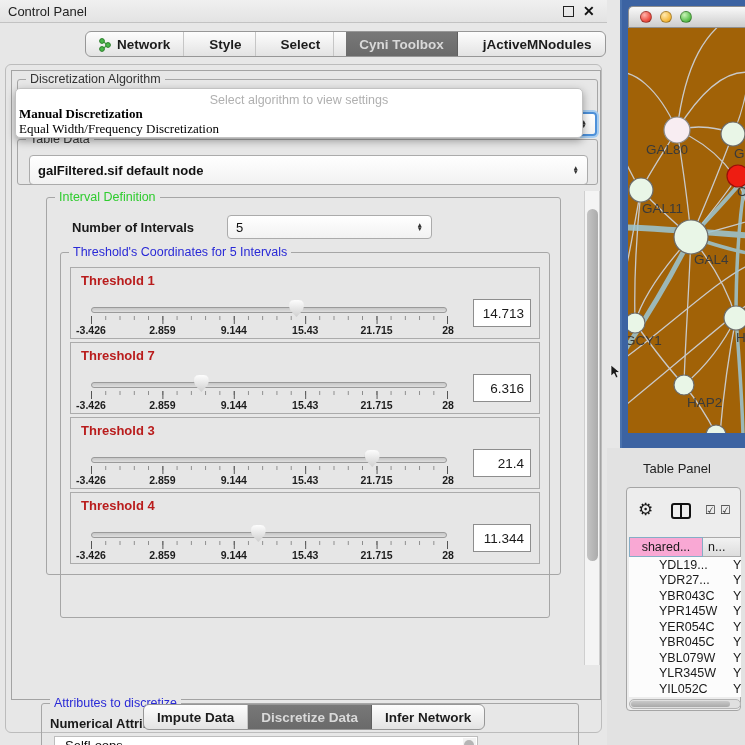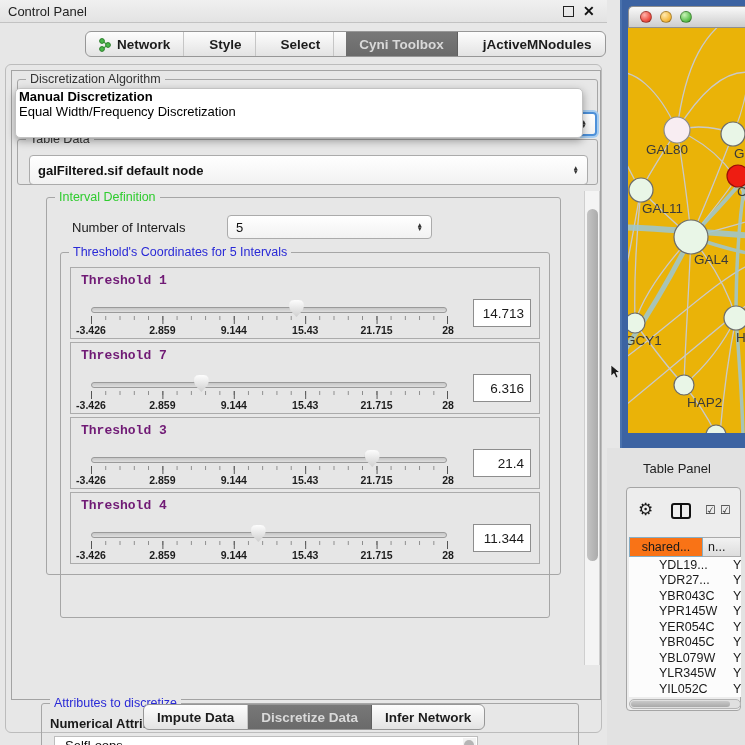--- a/index.html
+++ b/index.html
@@ -32,39 +32,39 @@
   .gtitle.dark { color:#333; }
 
   .combo { position:absolute; background:linear-gradient(#ffffff,#f2f2f2); border:1px solid #ababab; border-radius:4px; display:flex; align-items:center; padding:0 8px; font-size:13px; color:#111; }
   .combo .spin { margin-left:auto; display:flex; flex-direction:column; line-height:4.5px; font-size:6.5px; color:#333; padding-left:6px; }
 
   
   #algo-group { left:5px; top:8px; width:581px; height:52px; }
   #algo-combo { left:13px; top:32px; width:566px; height:24px; border:2px solid #4d90d9; box-shadow:0 0 0 2px #a7cdf0; }
   #algo-popup { left:3px; top:17px; width:568px; height:50px; background:#fff; border:1px solid #c2c2c2; border-radius:5px; box-shadow:0 3px 8px rgba(0,0,0,.35); z-index:20; overflow:hidden; }
   #algo-popup .ph { text-align:center; color:#b0b0b0; font-size:12.5px; padding-top:4px; height:17px; }
-  #algo-popup .item { font-size:13px; color:#000; padding-left:3px; height:15px; line-height:15px; }
+  #algo-popup .item { font-size:13px; color:#000; padding-left:3px; height:15px; line-height:15px;font-family:Liberation Serif, serif; }
   #algo-popup .item.b { font-weight:bold; }
 
   
   #td-group { left:5px; top:68px; width:581px; height:46px; }
   #td-combo { left:11px; top:15px; width:559px; height:30px;font-weight:bold; }
 
   
   #scrollpane { left:5px; top:120px; width:585px; height:474px; }
   .vscroll { position:absolute; background:#f4f4f4; border-left:1px solid #cfcfcf; border-right:1px solid #cfcfcf; }
   .vthumb { position:absolute; left:2px; width:11px; border-radius:6px; background:linear-gradient(to right,#c4c4c4,#ababab); }
 
   #interval-group { left:29px; top:6px; width:515px; height:378px; }
-  #noi-label { left:25px; top:22px; font-weight:normal; font-size:13px; }
+  #noi-label { left:25px; top:22px; font-weight:bold; font-size:13px; }
   #noi-combo { left:180px; top:17px; width:205px; height:24px; }
   #thr-group { left:13px; top:54px; width:490px; height:366px; }
 
   .thr { position:absolute; left:9px; width:470px; height:72px; background:#e6e6e6; border:1px solid #ababab; }
-  .thr-title { position:absolute; left:10px; top:5px; font-weight:bold; font-size:13px; color:#701a75;font-family:Liberation Mono, monospace; }
+  .thr-title { position:absolute; left:10px; top:5px; font-weight:bold; font-size:13px; color:#b91c1c; }
   .track { position:absolute; left:20px; top:39px; width:356px; height:6px; border-radius:3px; background:linear-gradient(#c6c6c6,#dedede); border:1px solid #9a9a9a; }
   .thumb { position:absolute; top:32px; width:15px; height:17px; background:linear-gradient(#fdfdfd,#cfcfcf); clip-path:polygon(50% 100%, 10% 62%, 0 38%, 3% 16%, 16% 3%, 36% 0, 64% 0, 84% 3%, 97% 16%, 100% 38%, 90% 62%); filter:drop-shadow(0 0 1px #7d7d7d); }
   .ticks-minor { position:absolute; left:20px; top:48px; width:357px; height:4px; background-image:linear-gradient(to right,#8a8a8a 1px,transparent 1px); background-size:calc(100%/25) 100%; }
   .ticks-minor::after, .ticks-major::after { content:""; position:absolute; right:0; top:0; bottom:0; width:1px; background:#555; }
   .ticks-major { position:absolute; left:20px; top:48px; width:357px; height:8px; background-image:linear-gradient(to right,#555 1px,transparent 1px); background-size:calc(100%/5) 100%; }
   .slabels { position:absolute; left:20px; top:56px; width:357px; height:12px; }
   .slbl { position:absolute; transform:translateX(-50%); font-size:10.5px; font-weight:bold; color:#1c1c1c; white-space:nowrap; }
   .valbox { position:absolute; right:8px; top:31px; width:58px; height:28px; background:#fff; border:1px solid #8d8d8d; display:flex; align-items:center; justify-content:flex-end; padding-right:6px; font-size:13.5px; }
 
   
@@ -75,33 +75,33 @@
   #attr-vscroll { position:absolute; right:1px; top:1px; width:13px; height:44px; background:#f2f2f2; }
   #attr-vthumb { position:absolute; left:1px; top:2px; width:10px; height:38px; border-radius:5px; background:#b5b5b5; }
 
   
   #blue-frame { left:620px; top:0; width:125px; height:448px; background:linear-gradient(to right,#4a72ad 0 2px,#3c63a2 2px); }
   #net-titlebar { left:628px; top:6px; width:117px; height:22px; background:linear-gradient(#f9f9f9,#cdcdcd); border:1px solid #8f8f8f; border-right:none; border-radius:5px 0 0 0; display:flex; align-items:center; }
   .light { width:12px; height:12px; border-radius:50%; margin-left:8px; border:1px solid rgba(0,0,0,.3); }
   #light-red { background:radial-gradient(circle at 35% 30%, #ffb3ab, #ed4c40 65%, #c0392b); margin-left:11px; }
   #light-yellow { background:radial-gradient(circle at 35% 30%, #ffe9b0, #f5b93e 65%, #d99a1c); }
   #light-green { background:radial-gradient(circle at 35% 30%, #c9f4b8, #5dc04e 65%, #3e9e33); }
-  #net-canvas { left:628px; top:28px; width:117px; height:405px; background:#eab308; overflow:hidden; }
+  #net-canvas { left:628px; top:28px; width:117px; height:405px; background:#a16207; overflow:hidden; }
 
   
   #tp-section { left:607px; top:448px; width:138px; height:297px; background:#e2e2e2; }
   #tp-title { left:28px; top:13px; font-size:13px; color:#222;margin-left:8px; }
   #tp-panel { left:19px; top:39px; width:115px; height:224px; background:#ededed; border:1px solid #a5a5a5; border-radius:4px; }
   #tp-gear { left:11px; top:11px; font-size:17px; color:#1a1a1a; }
   #tp-cols { left:44px; top:15px; width:20px; height:16px; border:2px solid #111; border-radius:3px; }
   #tp-cols::after { content:""; position:absolute; left:7px; top:0; width:2px; height:12px; background:#111; }
   .tp-check { position:absolute; top:15px; font-size:12px; color:#2a2a2a; }
   #tp-check1 { left:78px; } #tp-check2 { left:93px; }
   #tp-header { left:2px; top:49px; width:112px; height:20px; display:flex; }
-  #tp-col1 { width:74px; background:#f97316; border:1px solid #85aec6; font-size:12.5px; display:flex; align-items:center; justify-content:center; }
+  #tp-col1 { width:74px; background:#f9a8d4; border:1px solid #85aec6; font-size:12.5px; display:flex; align-items:center; justify-content:center; }
   #tp-col2 { flex:1; background:linear-gradient(#f2f2f2,#dddddd); border:1px solid #aaa; border-left:none; font-size:12.5px; display:flex; align-items:center; padding-left:5px; white-space:nowrap; overflow:hidden; }
   #tp-rows { left:2px; top:69px; width:112px; height:140px; background:#fcfcfc; overflow:hidden; }
   .tp-row { display:flex; height:15.5px; align-items:center; font-size:12.5px; white-space:nowrap;margin-left:24px; }
   .tp-c1 { width:74px; padding-left:6px; overflow:hidden; }
   .tp-c2 { flex:1; padding-left:6px; overflow:hidden; }
   #tp-hscroll { left:2px; top:211px; width:112px; height:10px; background:#e0e0e0; border:1px solid #b5b5b5; border-radius:5px; }
   #tp-hthumb { position:absolute; left:1px; top:1px; width:99px; height:6px; border-radius:4px; background:linear-gradient(#c9c9c9,#a9a9a9); }
 
   #cursor { left:610px; top:365px; z-index:40; }
 </style>
@@ -151,20 +151,21 @@
         <span class="gtitle dark">Discretization Algorithm</span>
         <div id="algo-combo" class="combo">
           <span class="spin">
               <span>▲</span>
               <span>▼</span>
             </span>
         </div>
       </div>
 
       <div id="algo-popup" class="abs">
+        <div class="ph">Select algorithm to view settings</div>
         <div class="item b">Manual Discretization</div>
         <div class="item">Equal Width/Frequency Discretization</div>
       </div>
 
       <div id="td-group" class="groupbox">
         <span class="gtitle dark">Table Data</span>
         <div id="td-combo" class="combo">
           <span>galFiltered.sif default node</span>
           <span class="spin">
               <span>▲</span>

